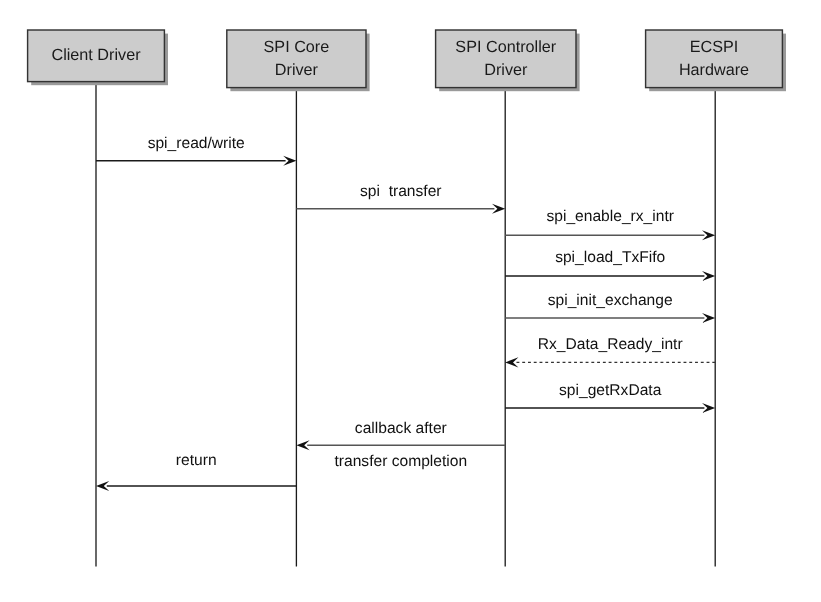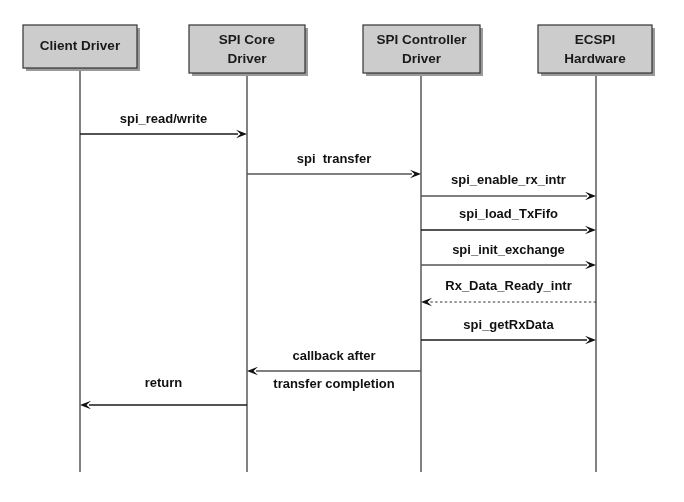--- a/index.html
+++ b/index.html
@@ -11,21 +11,20 @@
   body {
     font-family: "Liberation Sans", sans-serif;
     -webkit-font-smoothing: antialiased;
   }
   #diagram-root {
     position: relative;
     width: 684px;
     height: 502px;
     background: #ffffff;
     overflow: hidden;
-    font-weight: bold;
   }
   #seq-svg {
     position: absolute;
     left: 0;
     top: 0;
     width: 684px;
     height: 502px;
     display: block;
   }
   .actor-box-rect {

